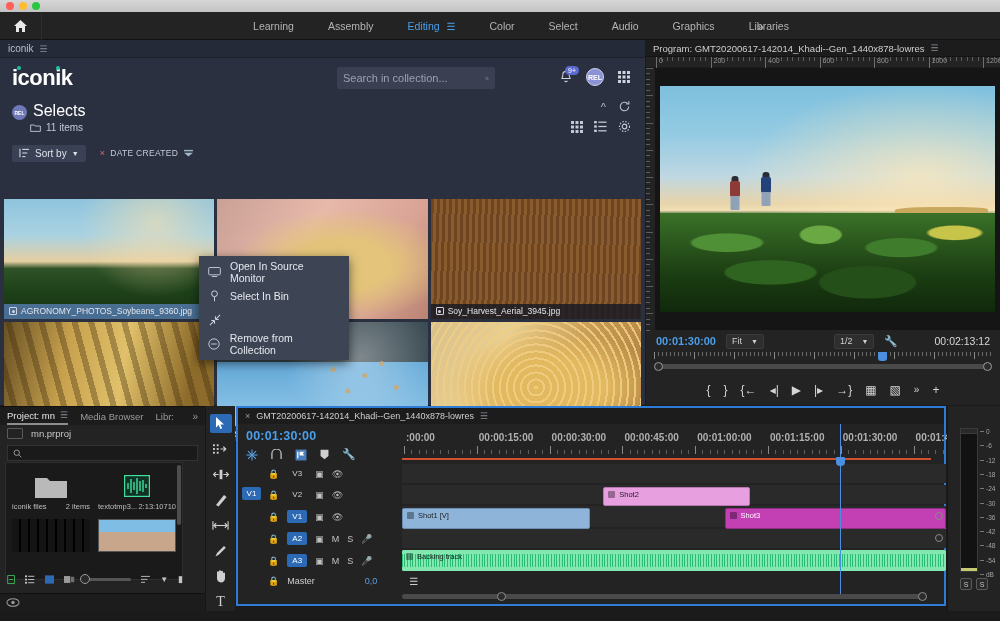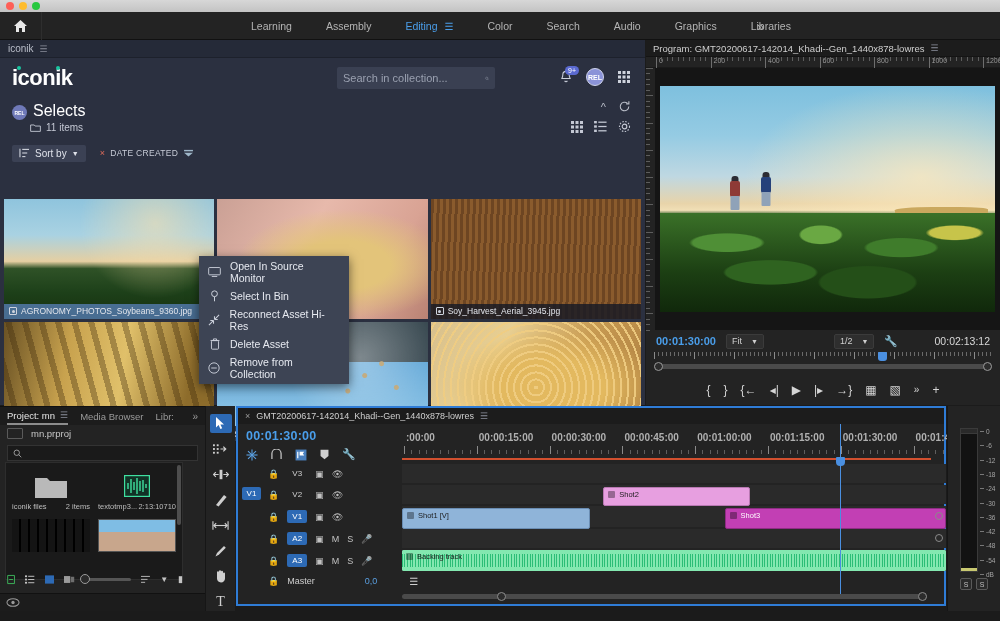--- a/index.html
+++ b/index.html
@@ -304,21 +304,21 @@
       </svg>
     </div>
     <div class="ws-tabs">
       <div class="ws-tab"><span>Learning</span></div>
       <div class="ws-tab"><span>Assembly</span></div>
       <div class="ws-tab active">
         <span>Editing</span>
         <span class="ws-ham">☰</span>
       </div>
       <div class="ws-tab"><span>Color</span></div>
-      <div class="ws-tab"><span>Search</span></div>
+      <div class="ws-tab"><span>Select</span></div>
       <div class="ws-tab"><span>Audio</span></div>
       <div class="ws-tab"><span>Graphics</span></div>
       <div class="ws-tab"><span>Libraries</span></div>
     </div>
     <div class="ws-more"><span>»</span></div>
   </div>
 
   <div class="iconik">
     <div class="ik-tabbar">
       <span class="ik-tabname">iconik</span>
@@ -495,31 +495,20 @@
         </span>
         <span>Select In Bin</span>
       </div>
       <div class="ctxitem">
         <span class="ci">
           <svg width="12" height="12" viewBox="0 0 13 13">
               <path d="M1 12 L6 7 M6 7 L6 10.5 M6 7 L2.5 7" stroke="#cdd2dd" stroke-width="1.1" fill="none"></path>
               <path d="M12 1 L7 6 M7 6 L7 2.5 M7 6 L10.5 6" stroke="#cdd2dd" stroke-width="1.1" fill="none"></path>
             </svg>
         </span>
-        <span>Reconnect Asset Hi-Res</span>
-      </div>
-      <div class="ctxitem">
-        <span class="ci">
-          <svg width="10" height="12" viewBox="0 0 11 13">
-              <rect x="1.6" y="2.8" width="7.8" height="9.4" rx="1" fill="none" stroke="#cdd2dd" stroke-width="1"></rect>
-              <line x1="0.6" y1="2.6" x2="10.4" y2="2.6" stroke="#cdd2dd" stroke-width="1"></line>
-              <path d="M3.8 2.4V.9h3.4v1.5" fill="none" stroke="#cdd2dd" stroke-width="1"></path>
-            </svg>
-        </span>
-        <span>Delete Asset</span>
       </div>
       <div class="ctxitem">
         <span class="ci">
           <svg width="12" height="12" viewBox="0 0 13 13">
               <circle cx="6.5" cy="6.5" r="5.6" fill="none" stroke="#cdd2dd" stroke-width="1"></circle>
               <line x1="3.5" y1="6.5" x2="9.5" y2="6.5" stroke="#cdd2dd" stroke-width="1"></line>
             </svg>
         </span>
         <span>Remove from Collection</span>
       </div>

